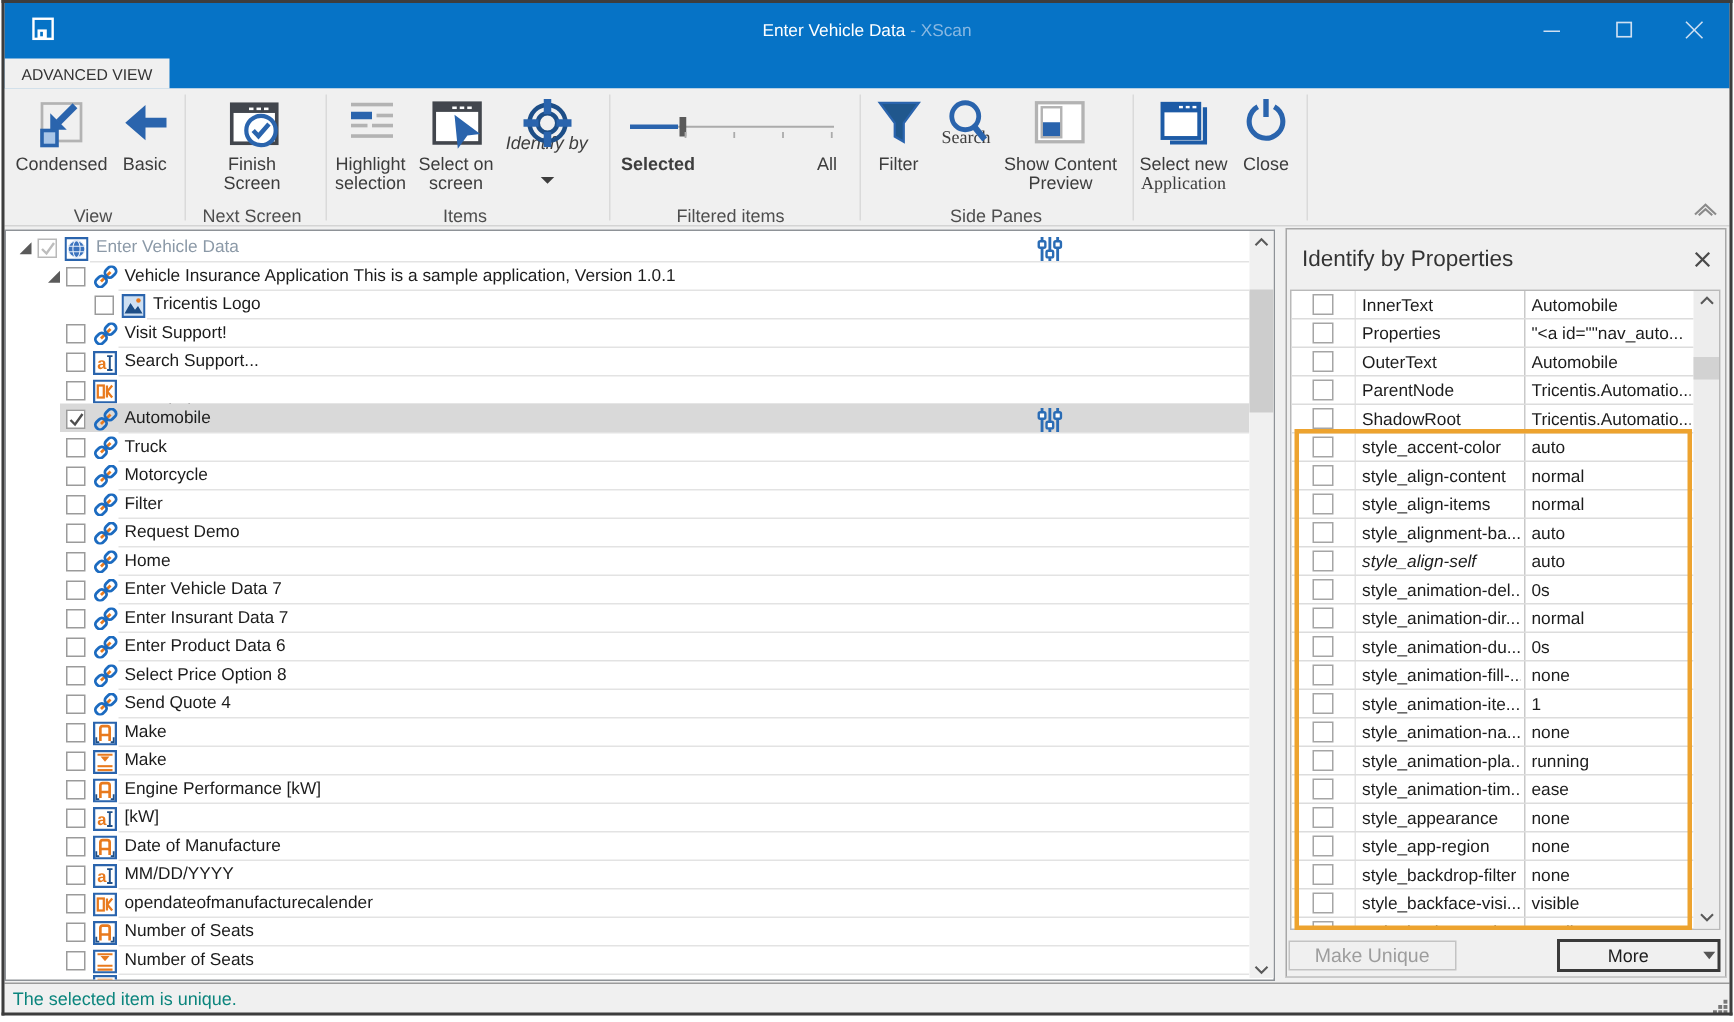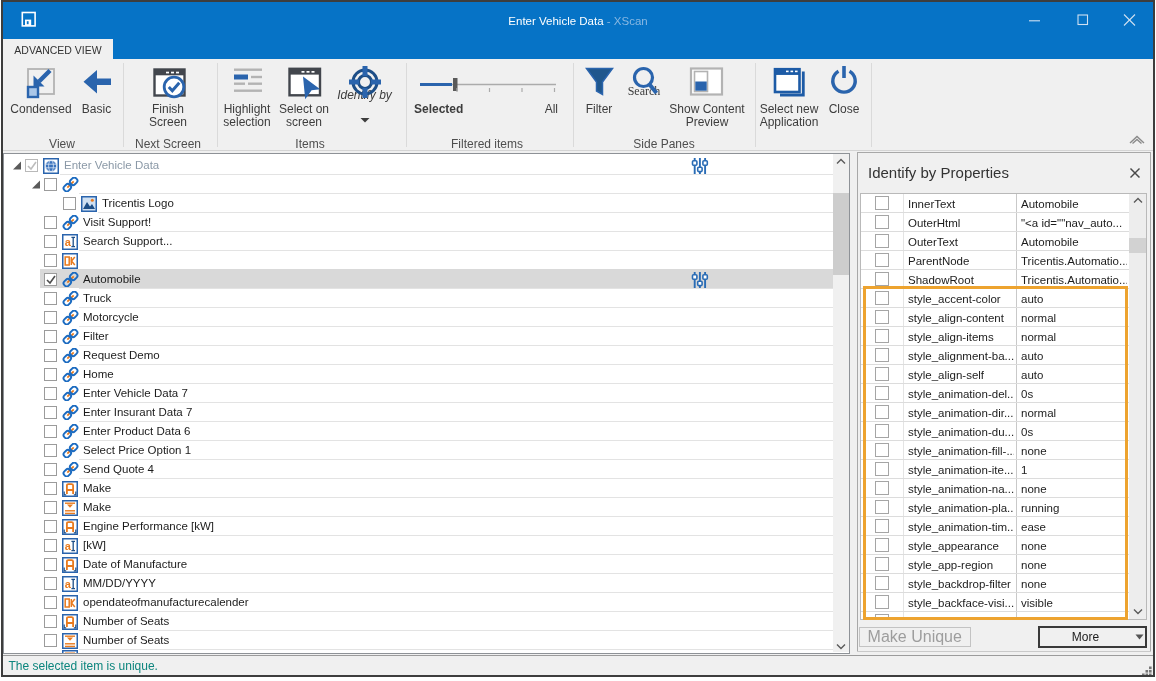--- a/index.html
+++ b/index.html
@@ -48,21 +48,21 @@
 <div class="lbl" style="left:172px;top:101.5px;width:150px;">Highlight</div>
 <div class="lbl" style="left:172px;top:114.5px;width:150px;">selection</div>
 <div class="lbl" style="left:229px;top:101.5px;width:150px;">Select on</div>
 <div class="lbl" style="left:229px;top:114.5px;width:150px;">screen</div>
 <div class="lbl" style="left:289.5px;top:88px;width:150px;font-style:italic;">Identify by</div>
 <div class="lbl" style="left:524px;top:101.5px;width:150px;">Filter</div>
 <div class="lbl" style="left:569px;top:84px;width:150px;font-family:Liberation Serif, serif;">Search</div>
 <div class="lbl" style="left:632px;top:101.5px;width:150px;">Show Content</div>
 <div class="lbl" style="left:632px;top:114.5px;width:150px;">Preview</div>
 <div class="lbl" style="left:714px;top:101.5px;width:150px;">Select new</div>
-<div class="lbl" style="left:714px;top:114.5px;width:150px;">Application</div>
+<div class="lbl" style="left:714px;top:114.5px;width:150px;font-family:Liberation Serif, serif;">Application</div>
 <div class="lbl" style="left:769px;top:101.5px;width:150px;">Close</div>
 <svg class="abs" style="left:359px;top:117px;" width="12" height="6">
     <polygon points="1.5,1 10.5,1 6,5.5" fill="#3d3d3d"></polygon>
   </svg>
 <div class="lbl" style="left:414px;top:101.5px;width:60px;text-align:left;font-weight:bold;">Selected</div>
 <div class="lbl" style="left:530px;top:101.5px;width:28px;text-align:right;">All</div>
 <svg class="abs" style="left:0;top:58px;" width="1156" height="92" viewBox="0 0 1156 92">
 <g>
 <rect x="28" y="11" width="26" height="25" fill="none" stroke="#b3b3b3" stroke-width="1.8"></rect>
 <rect x="28" y="29" width="10" height="10" fill="#a9c6e8" stroke="#2a64ad" stroke-width="2.4"></rect>
@@ -178,20 +178,21 @@
       <polygon points="8,0.5 8,8.5 0,8.5" fill="#5a5a5a"></polygon>
     </svg>
 <div class="cb" style="left:41px;top:26px;"></div>
 <svg class="abs" style="left:59px;top:24.5px;" width="17" height="15" viewBox="0 0 17 15">
 <g transform="rotate(-45 8.5 7.5)">
 <line x1="4" y1="7.5" x2="13" y2="7.5" stroke="#e87a1e" stroke-width="1.8"></line>
 <rect x="0.2" y="4.5" width="7.6" height="6" rx="2.6" fill="none" stroke="#1c6bc0" stroke-width="1.9"></rect>
 <rect x="9.2" y="4.5" width="7.6" height="6" rx="2.6" fill="none" stroke="#1c6bc0" stroke-width="1.9"></rect>
 </g>
     </svg>
+<div class="ttext" style="left:80px;top:26px;color:#1c1c1c;">Vehicle Insurance Application This is a sample application, Version 1.0.1</div>
 <div class="rline" style="left:95px;top:59.5px;width:735px;"></div>
 <div class="cb" style="left:60px;top:45px;"></div>
 <svg class="abs" style="left:78px;top:43.5px;" width="16" height="16" viewBox="0 0 16 16">
 <rect x="0.75" y="0.75" width="14.5" height="14.5" fill="#cfe0f2" stroke="#2a64ad" stroke-width="1.5"></rect>
 <polygon points="2,13 6,6 9,10.5 11,8 14,13" fill="#1d4e87"></polygon>
 <circle cx="11.3" cy="4.3" r="1.5" fill="#e87a1e"></circle>
 </svg>
 <div class="ttext" style="left:99px;top:45px;color:#1c1c1c;">Tricentis Logo</div>
 <div class="rline" style="left:76px;top:78.5px;width:754px;"></div>
 <div class="cb" style="left:41px;top:64px;"></div>
@@ -332,21 +333,21 @@
 <div class="ttext" style="left:80px;top:273px;color:#1c1c1c;">Enter Product Data 6</div>
 <div class="rline" style="left:76px;top:306.5px;width:754px;"></div>
 <div class="cb" style="left:41px;top:292px;"></div>
 <svg class="abs" style="left:59px;top:290.5px;" width="17" height="15" viewBox="0 0 17 15">
 <g transform="rotate(-45 8.5 7.5)">
 <line x1="4" y1="7.5" x2="13" y2="7.5" stroke="#e87a1e" stroke-width="1.8"></line>
 <rect x="0.2" y="4.5" width="7.6" height="6" rx="2.6" fill="none" stroke="#1c6bc0" stroke-width="1.9"></rect>
 <rect x="9.2" y="4.5" width="7.6" height="6" rx="2.6" fill="none" stroke="#1c6bc0" stroke-width="1.9"></rect>
 </g>
     </svg>
-<div class="ttext" style="left:80px;top:292px;color:#1c1c1c;">Select Price Option 1</div>
+<div class="ttext" style="left:80px;top:292px;color:#1c1c1c;">Select Price Option 8</div>
 <div class="rline" style="left:76px;top:325.5px;width:754px;"></div>
 <div class="cb" style="left:41px;top:311px;"></div>
 <svg class="abs" style="left:59px;top:309.5px;" width="17" height="15" viewBox="0 0 17 15">
 <g transform="rotate(-45 8.5 7.5)">
 <line x1="4" y1="7.5" x2="13" y2="7.5" stroke="#e87a1e" stroke-width="1.8"></line>
 <rect x="0.2" y="4.5" width="7.6" height="6" rx="2.6" fill="none" stroke="#1c6bc0" stroke-width="1.9"></rect>
 <rect x="9.2" y="4.5" width="7.6" height="6" rx="2.6" fill="none" stroke="#1c6bc0" stroke-width="1.9"></rect>
 </g>
     </svg>
 <div class="ttext" style="left:80px;top:311px;color:#1c1c1c;">Send Quote 4</div>
@@ -471,21 +472,21 @@
 <div class="abs" style="left:859.5px;top:192.5px;width:287.5px;height:427.5px;background:#fff;border:1px solid #b9b9b9;"></div>
 <div class="abs" style="left:860.5px;top:193.5px;width:268.5px;height:425.5px;overflow:hidden;">
 <div class="abs" style="left:42.5px;top:0;width:1px;height:426px;background:#e4e4e4;"></div>
 <div class="abs" style="left:155.5px;top:0;width:1px;height:426px;background:#c9c9c9;"></div>
 <div class="abs" style="left:0;top:18.5px;width:269px;height:1px;background:#dcdcdc;"></div>
 <div class="cb" style="left:14.5px;top:2.5px;width:14px;height:14px;border-color:#a5a5a5;"></div>
 <div class="ttext" style="left:47.5px;top:4px;width:106px;overflow:hidden;">InnerText</div>
 <div class="ttext" style="left:160.5px;top:4px;width:106px;overflow:hidden;">Automobile</div>
 <div class="abs" style="left:0;top:37.5px;width:269px;height:1px;background:#dcdcdc;"></div>
 <div class="cb" style="left:14.5px;top:21.5px;width:14px;height:14px;border-color:#a5a5a5;"></div>
-<div class="ttext" style="left:47.5px;top:23px;width:106px;overflow:hidden;">OuterHtml</div>
+<div class="ttext" style="left:47.5px;top:23px;width:106px;overflow:hidden;">Properties</div>
 <div class="ttext" style="left:160.5px;top:23px;width:106px;overflow:hidden;">"&lt;a id=""nav_auto...</div>
 <div class="abs" style="left:0;top:56.5px;width:269px;height:1px;background:#dcdcdc;"></div>
 <div class="cb" style="left:14.5px;top:40.5px;width:14px;height:14px;border-color:#a5a5a5;"></div>
 <div class="ttext" style="left:47.5px;top:42px;width:106px;overflow:hidden;">OuterText</div>
 <div class="ttext" style="left:160.5px;top:42px;width:106px;overflow:hidden;">Automobile</div>
 <div class="abs" style="left:0;top:75.5px;width:269px;height:1px;background:#dcdcdc;"></div>
 <div class="cb" style="left:14.5px;top:59.5px;width:14px;height:14px;border-color:#a5a5a5;"></div>
 <div class="ttext" style="left:47.5px;top:61px;width:106px;overflow:hidden;">ParentNode</div>
 <div class="ttext" style="left:160.5px;top:61px;width:106px;overflow:hidden;">Tricentis.Automatio...</div>
 <div class="abs" style="left:0;top:94.5px;width:269px;height:1px;background:#dcdcdc;"></div>
@@ -503,21 +504,21 @@
 <div class="abs" style="left:0;top:151.5px;width:269px;height:1px;background:#dcdcdc;"></div>
 <div class="cb" style="left:14.5px;top:135.5px;width:14px;height:14px;border-color:#a5a5a5;"></div>
 <div class="ttext" style="left:47.5px;top:137px;width:106px;overflow:hidden;">style_align-items</div>
 <div class="ttext" style="left:160.5px;top:137px;width:106px;overflow:hidden;">normal</div>
 <div class="abs" style="left:0;top:170.5px;width:269px;height:1px;background:#dcdcdc;"></div>
 <div class="cb" style="left:14.5px;top:154.5px;width:14px;height:14px;border-color:#a5a5a5;"></div>
 <div class="ttext" style="left:47.5px;top:156px;width:106px;overflow:hidden;">style_alignment-ba...</div>
 <div class="ttext" style="left:160.5px;top:156px;width:106px;overflow:hidden;">auto</div>
 <div class="abs" style="left:0;top:189.5px;width:269px;height:1px;background:#dcdcdc;"></div>
 <div class="cb" style="left:14.5px;top:173.5px;width:14px;height:14px;border-color:#a5a5a5;"></div>
-<div class="ttext" style="left:47.5px;top:175px;width:106px;overflow:hidden;">style_align-self</div>
+<div class="ttext" style="left:47.5px;top:175px;width:106px;overflow:hidden;font-style:italic;">style_align-self</div>
 <div class="ttext" style="left:160.5px;top:175px;width:106px;overflow:hidden;">auto</div>
 <div class="abs" style="left:0;top:208.5px;width:269px;height:1px;background:#dcdcdc;"></div>
 <div class="cb" style="left:14.5px;top:192.5px;width:14px;height:14px;border-color:#a5a5a5;"></div>
 <div class="ttext" style="left:47.5px;top:194px;width:106px;overflow:hidden;">style_animation-del...</div>
 <div class="ttext" style="left:160.5px;top:194px;width:106px;overflow:hidden;">0s</div>
 <div class="abs" style="left:0;top:227.5px;width:269px;height:1px;background:#dcdcdc;"></div>
 <div class="cb" style="left:14.5px;top:211.5px;width:14px;height:14px;border-color:#a5a5a5;"></div>
 <div class="ttext" style="left:47.5px;top:213px;width:106px;overflow:hidden;">style_animation-dir...</div>
 <div class="ttext" style="left:160.5px;top:213px;width:106px;overflow:hidden;">normal</div>
 <div class="abs" style="left:0;top:246.5px;width:269px;height:1px;background:#dcdcdc;"></div>
@@ -567,21 +568,21 @@
 </div>
 <div class="abs" style="left:1129px;top:193.5px;width:17px;height:425.5px;background:#ededed;"></div>
 <svg class="abs" style="left:1133px;top:197px;" width="10" height="7">
     <polyline points="1,5.5 5,1.5 9,5.5" fill="none" stroke="#5a5a5a" stroke-width="1.4"></polyline>
   </svg>
 <svg class="abs" style="left:1133px;top:608px;" width="10" height="7">
     <polyline points="1,1.5 5,5.5 9,1.5" fill="none" stroke="#5a5a5a" stroke-width="1.4"></polyline>
   </svg>
 <div class="abs" style="left:1129px;top:238px;width:17px;height:15px;background:#d2d2d2;"></div>
 <div class="abs" style="left:863px;top:286px;width:265px;height:334px;border:3.2px solid #eda32f;"></div>
-<div class="abs" style="left:858.5px;top:626.5px;width:112.5px;height:20.5px;background:#f0f0f0;border:1px solid #c3c3c3;color:#9d9d9d;font-size:16px;text-align:center;line-height:18.5px;">Make Unique</div>
+<div class="abs" style="left:858.5px;top:626.5px;width:112.5px;height:20.5px;background:#f0f0f0;border:1px solid #c3c3c3;color:#9d9d9d;font-size:13px;text-align:center;line-height:18.5px;">Make Unique</div>
 <div class="abs" style="left:1038px;top:626px;width:109px;height:22px;background:#f0f0f0;border:2px solid #3a3a3a;color:#1c1c1c;font-size:12px;text-align:center;line-height:18px;padding-right:14px;">More</div>
 <svg class="abs" style="left:1135px;top:634px;" width="9" height="6">
     <polygon points="0.5,0.5 8.5,0.5 4.5,5.5" fill="#555"></polygon>
   </svg>
 <div class="abs" style="left:857px;top:651px;width:294px;height:1px;background:#c9c9c9;"></div>
 <div class="abs" style="left:3px;top:654.5px;width:1149.5px;height:1px;background:#9b9b9b;"></div>
 <div class="abs" style="left:3px;top:655.5px;width:1149.5px;height:19.5px;background:#f0f0f0;"></div>
 <div class="abs" style="left:8.5px;top:659px;font-size:12px;color:#0c857d;">The selected item is unique.</div>
 <svg class="abs" style="left:1138px;top:664px;" width="16" height="13">
     <rect x="11" y="2.5" width="2.6" height="2.6" fill="#777"></rect>

